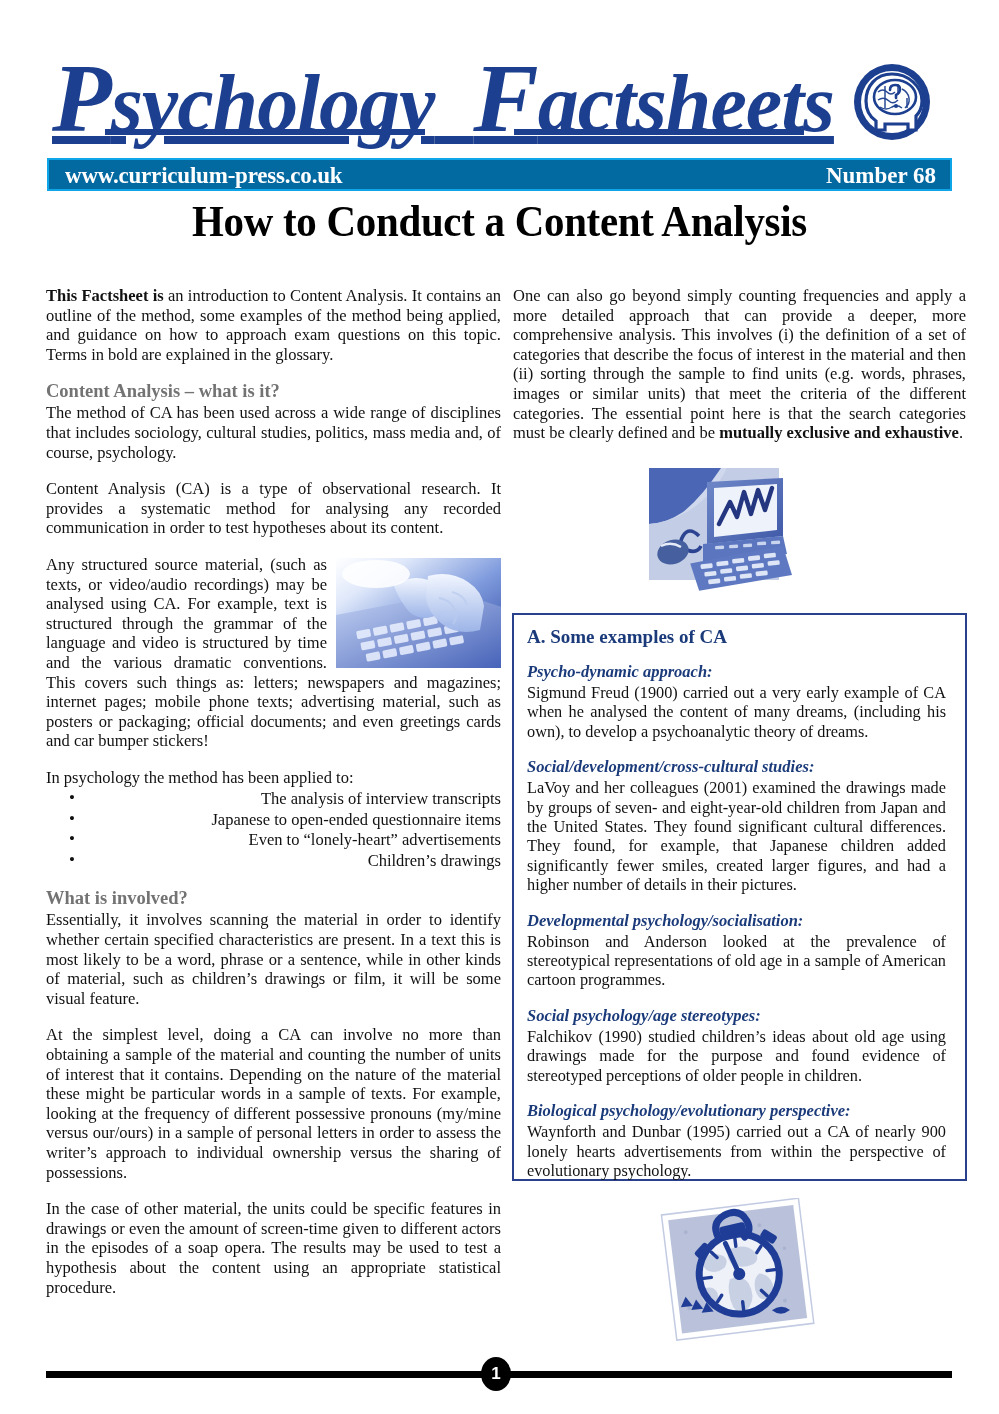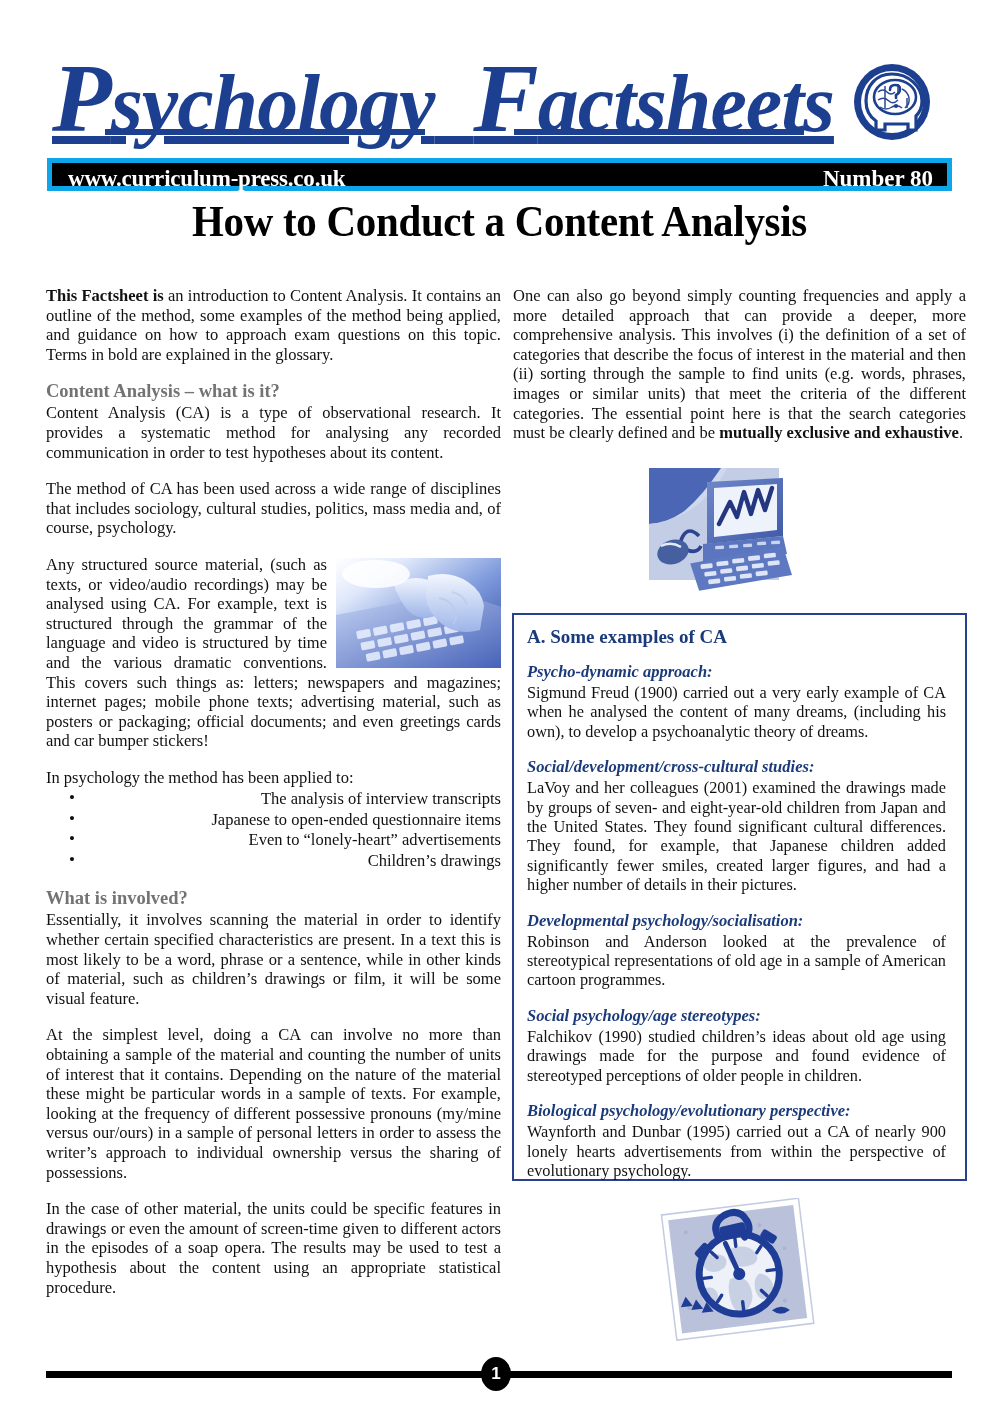--- a/index.html
+++ b/index.html
@@ -61,22 +61,22 @@
     height: 80px;
   }
 
   
   .banner {
     position: absolute;
     left: 47px;
     top: 158px;
     width: 905px;
     height: 33px;
-    background: #000000;
-    border: 5px solid #0ea5e9;
+    background: #0369a1;
+    border: 2px solid #0ea5e9;
     box-sizing: border-box;
     text-align: right;
   }
   .banner-url {
     position: absolute;
     left: 16px;
     top: 3px;
     color: #ffffff;
     font-weight: bold;
     font-size: 23px;
@@ -274,33 +274,33 @@
       <path d="M50 27 q6 3 7 9 q1 6 -4 10"></path>
       <path d="M33 24 v22 M46 22 v9 M55 36 v10"></path>
     </g>
     <path d="M38 28 q0 -5 5 -5 q5 0 5 4 q0 4 -4 6 v3" stroke="#1d3f8f" stroke-width="2.6" fill="none" stroke-linecap="round"></path>
     <circle cx="44" cy="44" r="2.1" fill="#1d3f8f"></circle>
   </svg>
 </div>
 
 <div class="banner">
   <span class="banner-url">www.curriculum-press.co.uk</span>
-  <span class="banner-number">Number  80</span>
+  <span class="banner-number">Number  68</span>
 </div>
 
 <div class="page-title">How to Conduct a Content Analysis</div>
 
 <div class="col-left">
 
   <p class="body"><span class="bold">This Factsheet is</span><span> an introduction to Content Analysis. It contains an outline of the method, some examples of the method being applied, and guidance on how to approach exam questions on this topic. Terms in bold are explained in the glossary.</span></p>
 
   <h3 class="sect">Content Analysis – what is it?</h3>
+  <p class="body">The method of CA has been used across a wide range of disciplines that includes sociology, cultural studies, politics, mass media and, of course, psychology.</p>
+
   <p class="body">Content Analysis (CA) is a type of observational research. It provides a systematic method for analysing any recorded communication in order to test hypotheses about its content.</p>
-
-  <p class="body">The method of CA has been used across a wide range of disciplines that includes sociology, cultural studies, politics, mass media and, of course, psychology.</p>
 
   <div class="wrap-photo">
     <div class="photo-keyboard">
       <svg width="165" height="110" viewBox="0 0 165 110">
         <defs>
           <linearGradient id="kbBg" x1="0" y1="0" x2="1" y2="1">
             <stop offset="0%" stop-color="#ffffff"></stop>
             <stop offset="22%" stop-color="#dfe8fa"></stop>
             <stop offset="55%" stop-color="#7f9bdd"></stop>
             <stop offset="100%" stop-color="#27409b"></stop>

